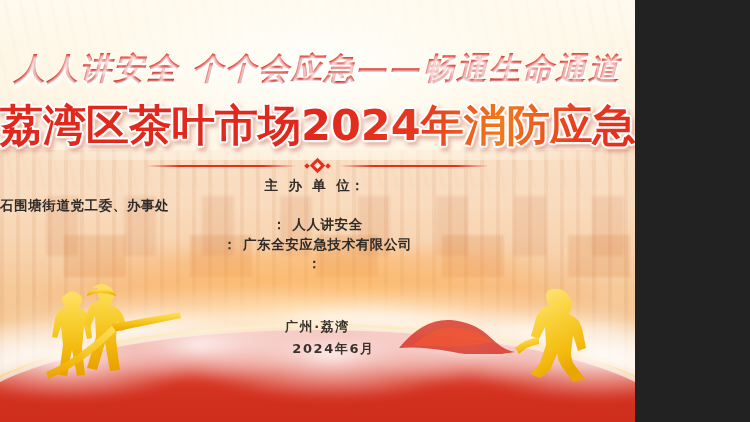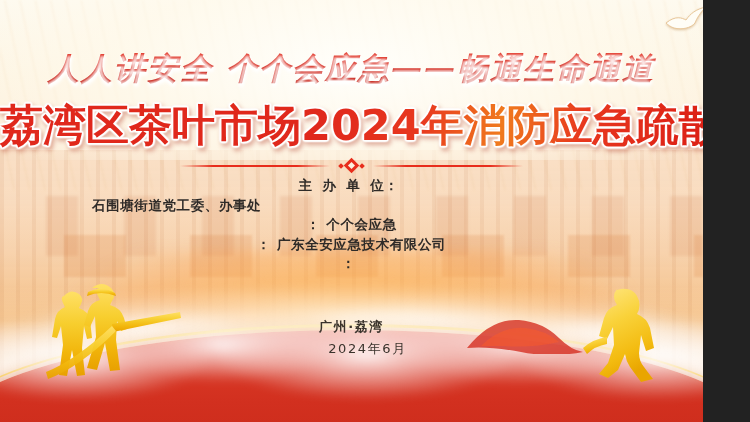--- a/index.html
+++ b/index.html
@@ -1,20 +1,20 @@
 <!DOCTYPE html>
 <html lang="zh"><head>
 <meta charset="utf-8">
 <style>
   html,body{margin:0;padding:0;background:#222;}
   body{font-family:"DejaVu Sans","Liberation Sans",sans-serif;}
 
   .poster{
     position:relative;
-    width:703px;height:422px;
+    width:635px;height:422px;
     overflow:hidden;
     background:#fdba74;
   }
 
   
   .bg-base{
     position:absolute;inset:0;
     background:
       linear-gradient(180deg,
         #fefaf0 0%,
@@ -211,33 +211,33 @@
     line-height:19.5px;
     letter-spacing:.6px;
   }
   .orgs .row{display:flex;justify-content:center;align-items:center;}
   .orgs .lbl{
     width:86px;text-align:justify;text-align-last:justify;
     flex:none;
   }
   .orgs .colon{flex:none;margin-right:6px;}
   .orgs .val{text-align:left;white-space:pre;}
-  .orgs .cont{margin-left:92px;text-align:left;}
+  .orgs .cont{text-align:left;}
 
   .footer{
     position:absolute;top:296px;left:0;right:0;
     text-align:center;
     color:#3a332c;
     font-size:13px;
     line-height:22px;
     letter-spacing:1.6px;
     margin-top:20px;
   }
   .footer .place{font-weight:600;}
-  .footer .date{font-weight:400;padding-left:32px;}
+  .footer .date{font-weight:700;padding-left:32px;}
 </style>
 </head>
 <body>
 
 <div class="poster">
 
   <div class="bg-base"></div>
   <div class="bg-photo"></div>
   <div class="bg-photo2"></div>
   <div class="bg-signs"></div>
@@ -333,21 +333,21 @@
     <div class="orgs">
 
       <div class="row">
         <span class="lbl">主办单位</span>
         <span class="colon">：</span>
       </div>
       <div class="cont">石围塘街道党工委、办事处</div>
 
       <div class="row">
         <span class="colon">：</span>
-        <span class="val">个个会应急</span>
+        <span class="val">人人讲安全</span>
       </div>
 
       <div class="row">
         <span class="colon">：</span>
         <span class="val">广东全安应急技术有限公司</span>
       </div>
 
       <div class="row">
         <span class="colon">：</span>
       </div>

